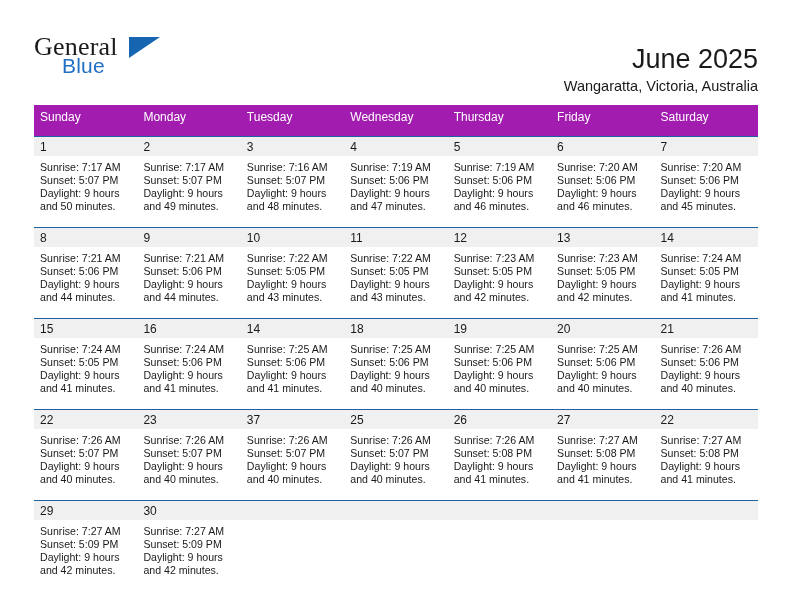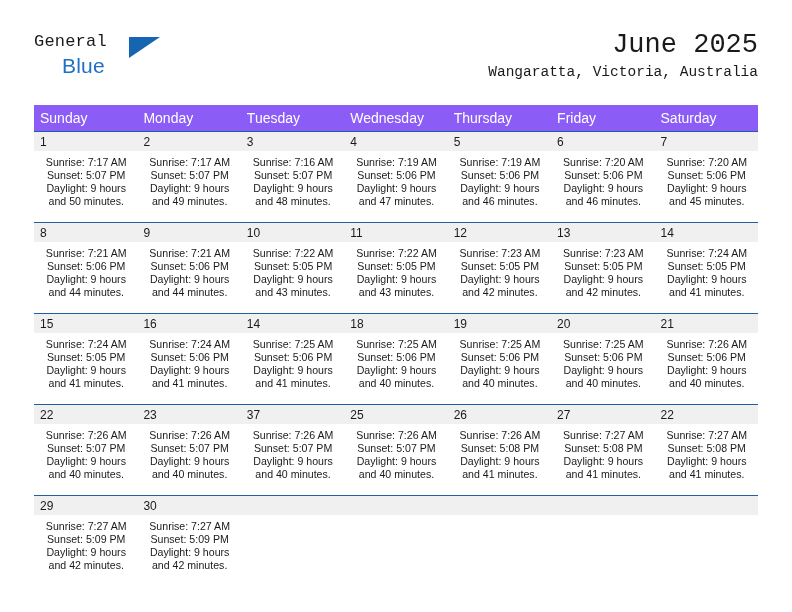--- a/index.html
+++ b/index.html
@@ -33,24 +33,24 @@
     position: absolute;
     left: 0;
     top: 4px;
     width: 130px;
     height: 50px;
   }
   .logo-general {
     position: absolute;
     left: 0;
     top: 0;
-    font-size: 17px;
+    font-size: 26px;
     letter-spacing: 0.2px;
     color: #1a1a1a;
-    font-family: Liberation Mono, monospace;
+    font-family: Liberation Serif, serif;
   }
   .logo-blue {
     position: absolute;
     left: 28px;
     top: 22px;
     font-size: 21px;
     letter-spacing: 0.2px;
     color: #1f6fc4;
     font-family: Liberation Sans, sans-serif;
   }
@@ -60,23 +60,22 @@
     top: 5px;
     width: 0;
     height: 0;
     border-left: 31px solid #1565b0;
     border-bottom: 21px solid transparent;
   }
 
   .title-wrap {
     position: absolute;
     right: 0;
-    top: 0;
+    top: 14px;
     text-align: right;
-    font-family: Liberation Mono, monospace;
   }
   .cal-title {
     font-size: 27px;
     color: #1a1a1a;
     line-height: 34px;
     white-space: nowrap;
   }
   .cal-sub {
     font-size: 14.5px;
     color: #1a1a1a;
@@ -87,26 +86,26 @@
   
   .cal {
     position: absolute;
     left: 34px;
     top: 105px;
     width: 724px;
     border-collapse: collapse;
     table-layout: fixed;
   }
   .cal th {
-    background: #8b5cf6;
+    background: #a21caf;
     color: #ffffff;
     font-weight: normal;
-    font-size: 14px;
+    font-size: 12px;
     text-align: left;
-    padding: 5px 0 5px 6px;
+    padding: 5px 0 12px 6px;
     height: 18px;
     box-sizing: border-box;
   }
   .cal td {
     vertical-align: top;
     padding: 0;
     width: 103.42px;
     border-top: 1px solid #1f5fa6;
   }
   .cal tr.week-row td {
@@ -130,21 +129,20 @@
     line-height: 12px;
   }
   .daynum.empty {
     color: transparent;
   }
   .info {
     padding: 5px 5px 0 6px;
     font-size: 10.6px;
     line-height: 13.1px;
     color: #1a1a1a;
-    text-align: center;
   }
   .info div {
     white-space: nowrap;
   }
 </style>
 </head>
 <body>
 
 <div class="page">
 

